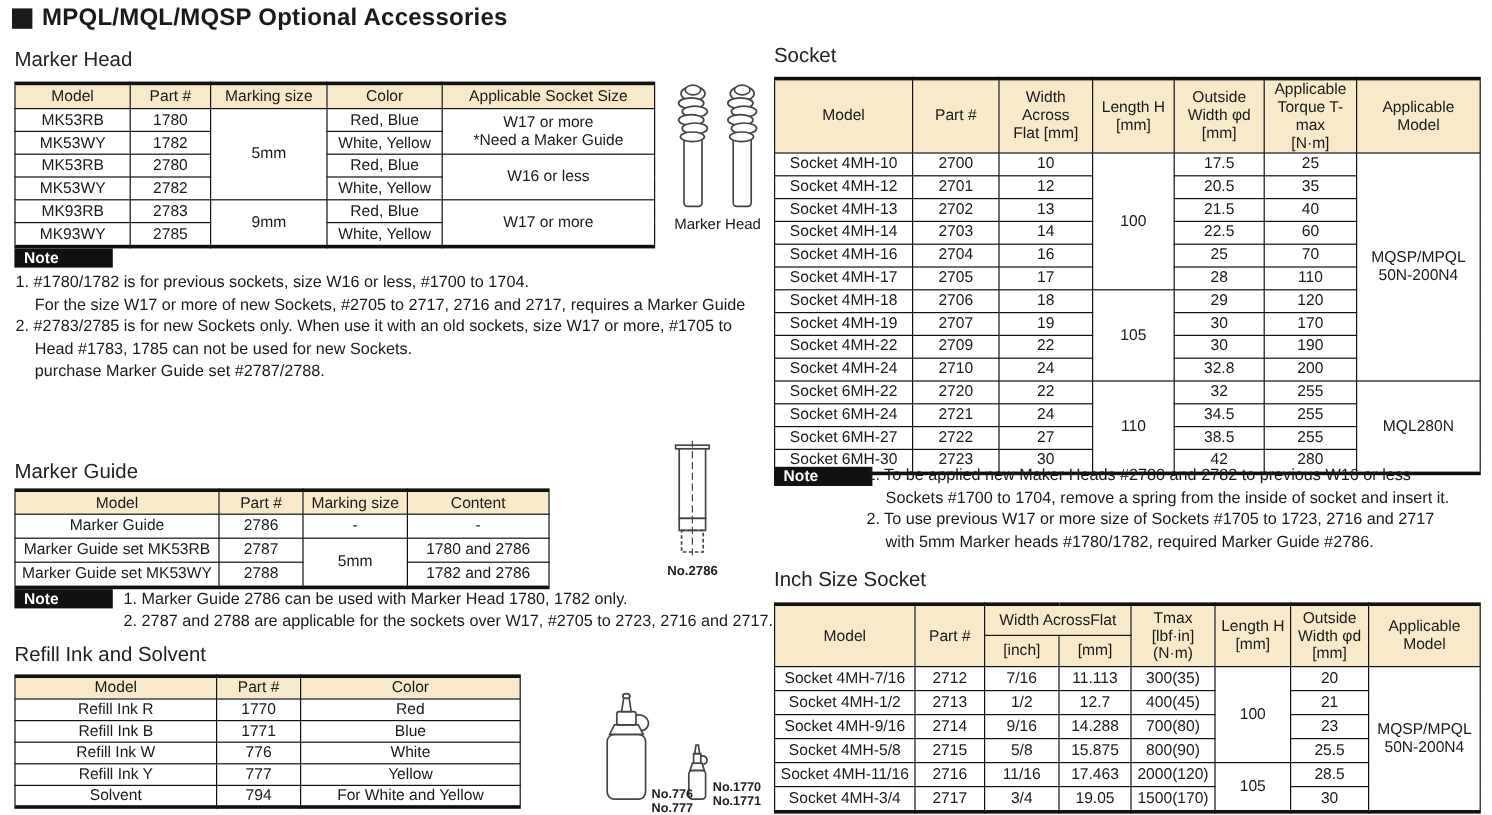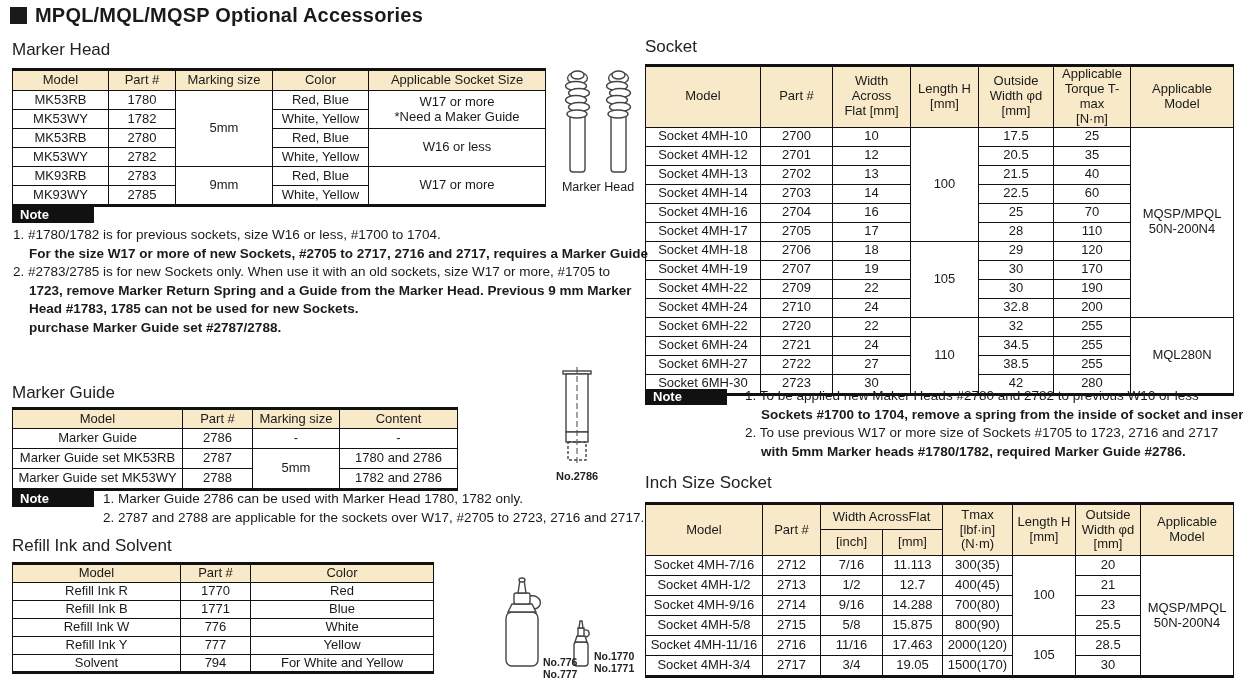--- a/index.html
+++ b/index.html
@@ -16,21 +16,21 @@
   table.tbl{border-collapse:collapse;table-layout:fixed;
             border-top:3px solid #111;border-bottom:3px solid #111;}
   table.tbl th,table.tbl td{border:1px solid #111;text-align:center;vertical-align:middle;
             font-size:13px;line-height:1.15;padding:0 2px;white-space:pre-line;overflow:hidden;}
   table.tbl th{background:#f8e9c8;font-weight:normal;}
   .rh18 td{height:18px;} .rh19 td{height:19px;}
   
   .note-label{background:#111;color:#fff;font-weight:bold;font-size:13px;
               width:82px;height:16px;line-height:16px;padding-left:8px;box-sizing:border-box;}
   .note-lines{font-size:13.5px;line-height:18.6px;white-space:nowrap;}
-  .cont{margin-left:16px;font-weight:bold;}
+  .cont{margin-left:16px;}
   
   .img-caption{font-size:12.5px;color:#1a1a1a;}
   .no-label{font-size:10.5px;font-weight:bold;color:#222;line-height:12px;}
   svg .ln{stroke:#444;fill:none;stroke-width:1.4;}
   svg .fl{stroke:#444;fill:#fff;stroke-width:1.4;}
 </style>
 </head>
 <body>
 
 <div id="page">
@@ -119,21 +119,20 @@
       <ellipse class="fl" cx="62" cy="50" rx="10" ry="4"></ellipse>
     </g>
   </svg>
   <div class="abs img-caption" style="left:548px;top:180px;width:100px;text-align:center;">Marker Head</div>
 
   <div class="abs note-label" style="left:12px;top:207px;">Note</div>
   <div class="abs note-lines" style="left:13px;top:226px;">
     <div>1. #1780/1782 is for previous sockets, size W16 or less, #1700 to 1704.</div>
     <div class="cont">For the size W17 or more of new Sockets, #2705 to 2717, 2716 and 2717, requires a Marker Guide</div>
     <div>2. #2783/2785 is for new Sockets only. When use it with an old sockets, size W17 or more, #1705 to</div>
-    <div class="cont">1723, remove Marker Return Spring and a Guide from the Marker Head. Previous 9 mm Marker</div>
     <div class="cont">Head #1783, 1785 can not be used for new Sockets.</div>
     <div class="cont">purchase Marker Guide set #2787/2788.</div>
   </div>
 
   <div class="abs section-heading" style="left:12px;top:383px;">Marker Guide</div>
 
   <table class="tbl abs" style="left:12px;top:407px;width:445px;">
     <colgroup>
         <col style="width:170px">
         <col style="width:70px">
@@ -377,21 +376,21 @@
       <td>Socket 6MH-30</td>
       <td>2723</td>
       <td>30</td>
       <td>42</td>
       <td>280</td>
     </tr>
   </tbody>
     </table>
 
   <div class="abs note-label" style="left:645px;top:389px;">Note</div>
-  <div class="abs note-lines" style="left:745px;top:387px;">
+  <div class="abs note-lines" style="left:722px;top:387px;">
     <div>1. To be applied new Maker Heads #2780 and 2782 to previous W16 or less</div>
     <div class="cont">Sockets #1700 to 1704, remove a spring from the inside of socket and insert it.</div>
     <div>2. To use previous W17 or more size of Sockets #1705 to 1723, 2716 and 2717</div>
     <div class="cont">with 5mm Marker heads #1780/1782, required Marker Guide #2786.</div>
   </div>
 
   <div class="abs section-heading" style="left:645px;top:473px;">Inch Size Socket</div>
 
   <table class="tbl abs" style="left:645px;top:502px;width:588px;">
     <colgroup>

